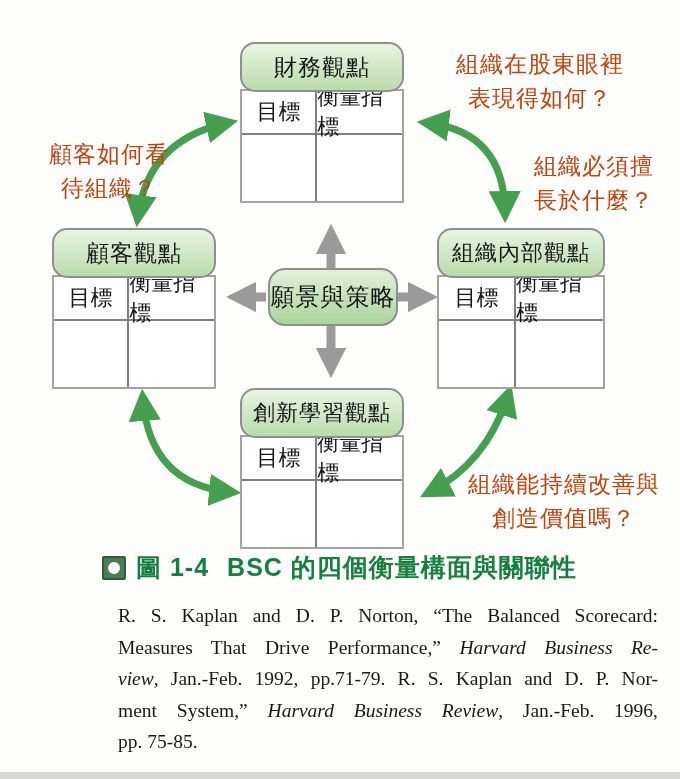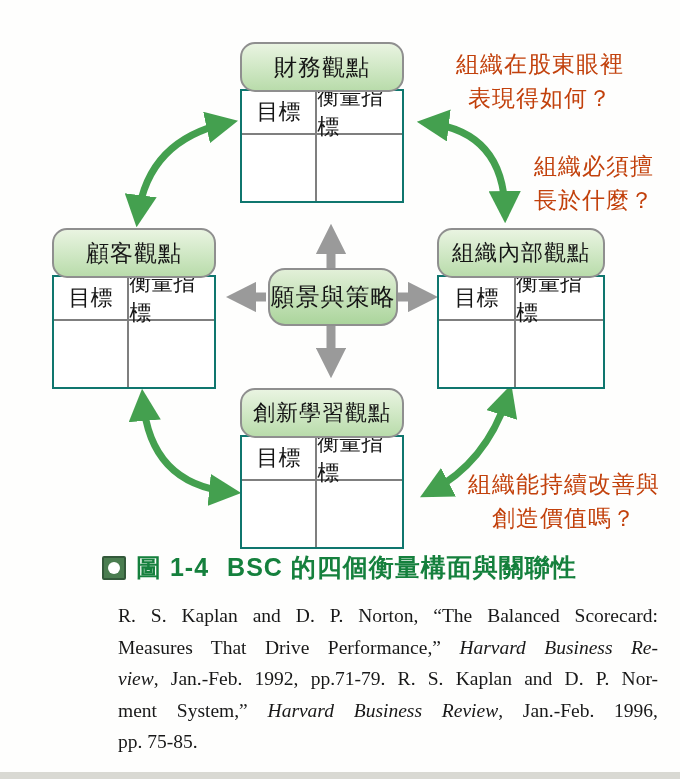--- a/index.html
+++ b/index.html
@@ -9,21 +9,21 @@
   }
   
   .persp-box{position:absolute;z-index:2;}
   .capsule{
     position:relative;z-index:3;height:46px;border:2px solid #8f8f8f;border-radius:15px;
     background:linear-gradient(#e9f4e1,#b9dcab);
     display:flex;align-items:center;justify-content:center;
     font-size:23px;color:#151515;letter-spacing:1px;
   }
   .ptable{
-    margin-top:-3px;border:2px solid #0f766e;background:#fff;
+    margin-top:-3px;border:2px solid #a3a3a3;background:#fff;
     display:grid;grid-template-columns:47% 53%;grid-template-rows:44px 66px;
   }
   .ptable .cell{display:flex;align-items:center;justify-content:center;
     font-size:22px;color:#151515;}
   .ptable .col1{border-right:2px solid #7f7f7f;}
   .ptable .rowhead{border-bottom:2px solid #7f7f7f;}
   
   .center-capsule{
     position:absolute;left:268px;top:268px;width:126px;height:54px;z-index:2;
     border:2px solid #8f8f8f;border-radius:17px;
@@ -120,20 +120,24 @@
       <div class="cell"></div>
     </div>
   </div>
 
   <div class="center-capsule">願景與策略</div>
 
   <div class="question" style="left:412px;top:47px;width:256px;">
     <div>組織在股東眼裡</div>
     <div>表現得如何？</div>
   </div>
+  <div class="question" style="left:26px;top:137px;width:166px;">
+    <div>顧客如何看</div>
+    <div>待組織？</div>
+  </div>
   <div class="question" style="left:512px;top:149px;width:164px;">
     <div>組織必須擅</div>
     <div>長於什麼？</div>
   </div>
   <div class="question" style="left:448px;top:467px;width:232px;">
     <div>組織能持續改善與</div>
     <div>創造價值嗎？</div>
   </div>
 
   <div class="caption-row">

